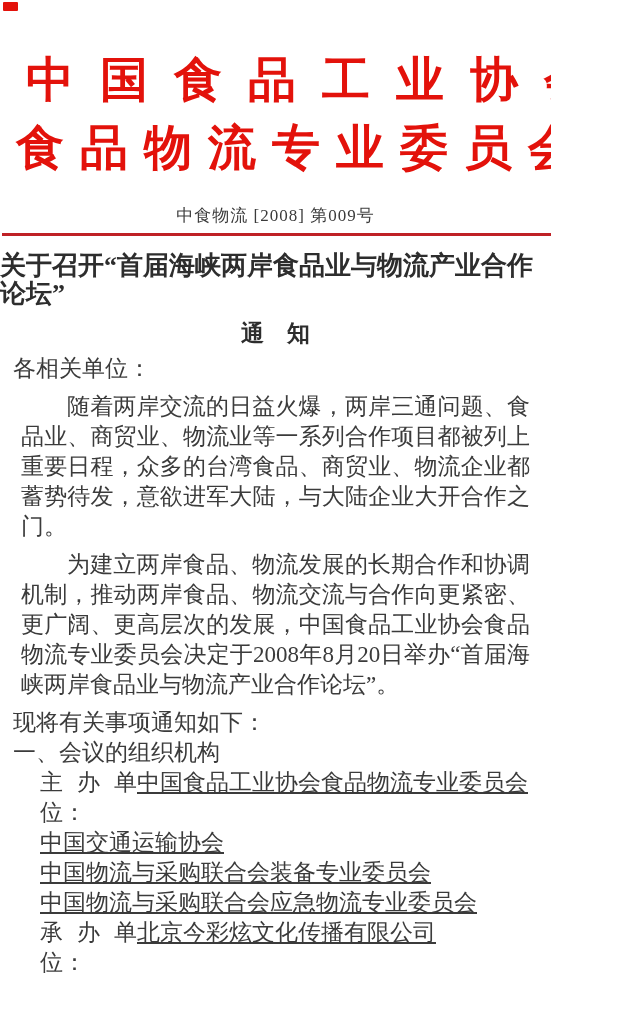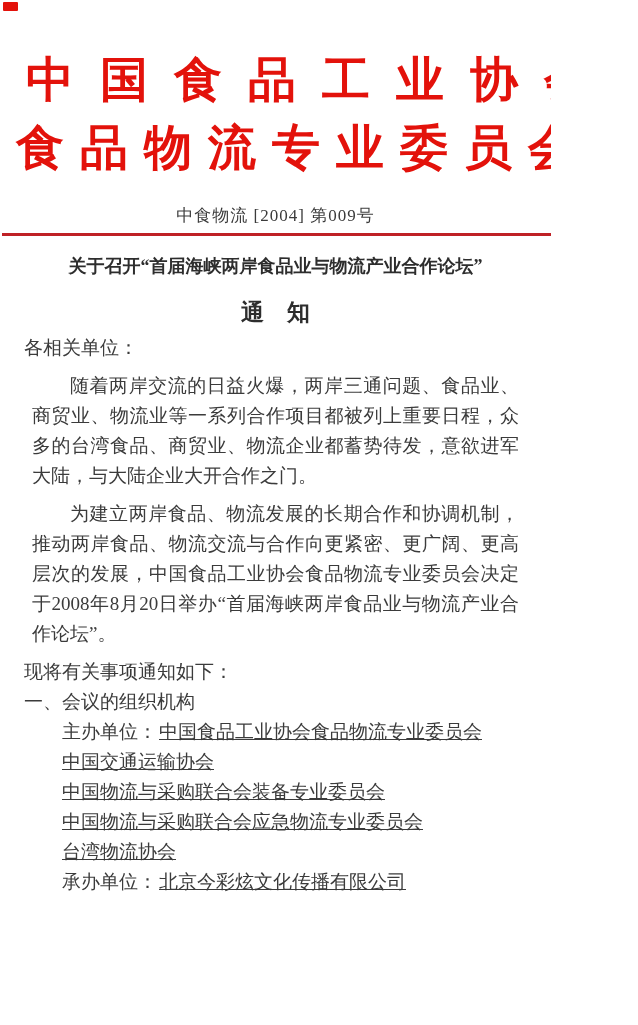--- a/index.html
+++ b/index.html
@@ -44,62 +44,61 @@
     letter-spacing: 1px;
   }
   .rule {
     margin-top: 7px;
     margin-left: 2px;
     height: 3px;
     background: #bf2126;
   }
   .title {
     margin-top: 16px;
-    text-align: center;
-    font-size: 18px;
+    font-size: 26px;
     line-height: 28px;
     font-weight: 700;
     color: #2d2d2d;
   }
   .subtitle {
-    margin-top: 19px;
+    margin-top: 12px;
     text-align: center;
     font-size: 23px;
     line-height: 28px;
     font-weight: 700;
     color: #2d2d2d;
   }
   .body-text {
     margin-top: 6px;
-    padding: 0 24px;
-    font-size: 19px;
+    padding: 0 13px;
+    font-size: 23px;
     line-height: 30px;
     color: #3b3b3b;
     text-align: justify;
   }
   .para { margin: 8px; text-indent: 2em; }
   .para-first { margin-top: 8px; }
   .plain-line { margin: 0; }
-  .org-row { display: flex; margin-left: 38px; }
+  .org-row { display: flex; margin-left: 27px; }
   .org-label { flex: 0 0 97px; width: 97px; }
   .org-values { flex: 1 1 auto; text-decoration: underline; }
 </style>
 </head>
 <body>
 
 <div class="page">
 
   <div class="artifact"></div>
 
   <div class="hdr">
     <div class="hdr-line hdr-line1">中国食品工业协会</div>
     <div class="hdr-line hdr-line2">食品物流专业委员会</div>
   </div>
 
-  <div class="doc-no">中食物流 [2004] 第009号</div>
+  <div class="doc-no">中食物流 [2008] 第009号</div>
 
   <div class="rule"></div>
 
   <div class="title">关于召开“首届海峡两岸食品业与物流产业合作论坛”</div>
   <div class="subtitle">通　知</div>
 
   <div class="body-text">
 
     <div class="plain-line">各相关单位：</div>
 
@@ -114,21 +113,20 @@
       <div class="org-values">
         <div>中国食品工业协会食品物流专业委员会</div>
       </div>
     </div>
 
     <div class="org-row">
       <div class="org-values">
         <div>中国交通运输协会</div>
         <div>中国物流与采购联合会装备专业委员会</div>
         <div>中国物流与采购联合会应急物流专业委员会</div>
-        <div>台湾物流协会</div>
       </div>
     </div>
 
     <div class="org-row">
       <div class="org-label">承办单位：</div>
       <div class="org-values">
         <div>北京今彩炫文化传播有限公司</div>
       </div>
     </div>
 

